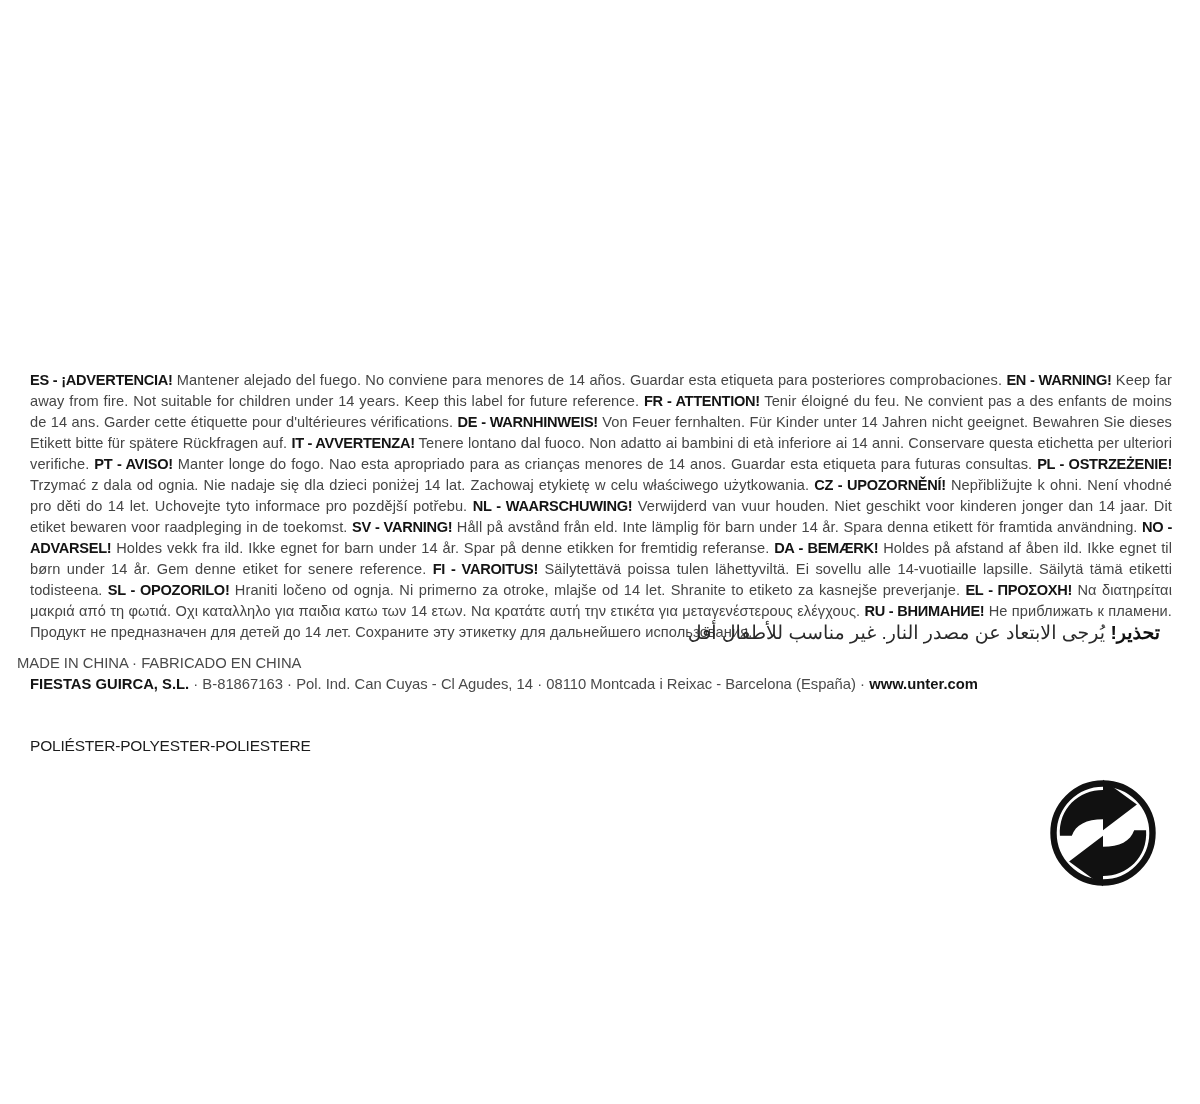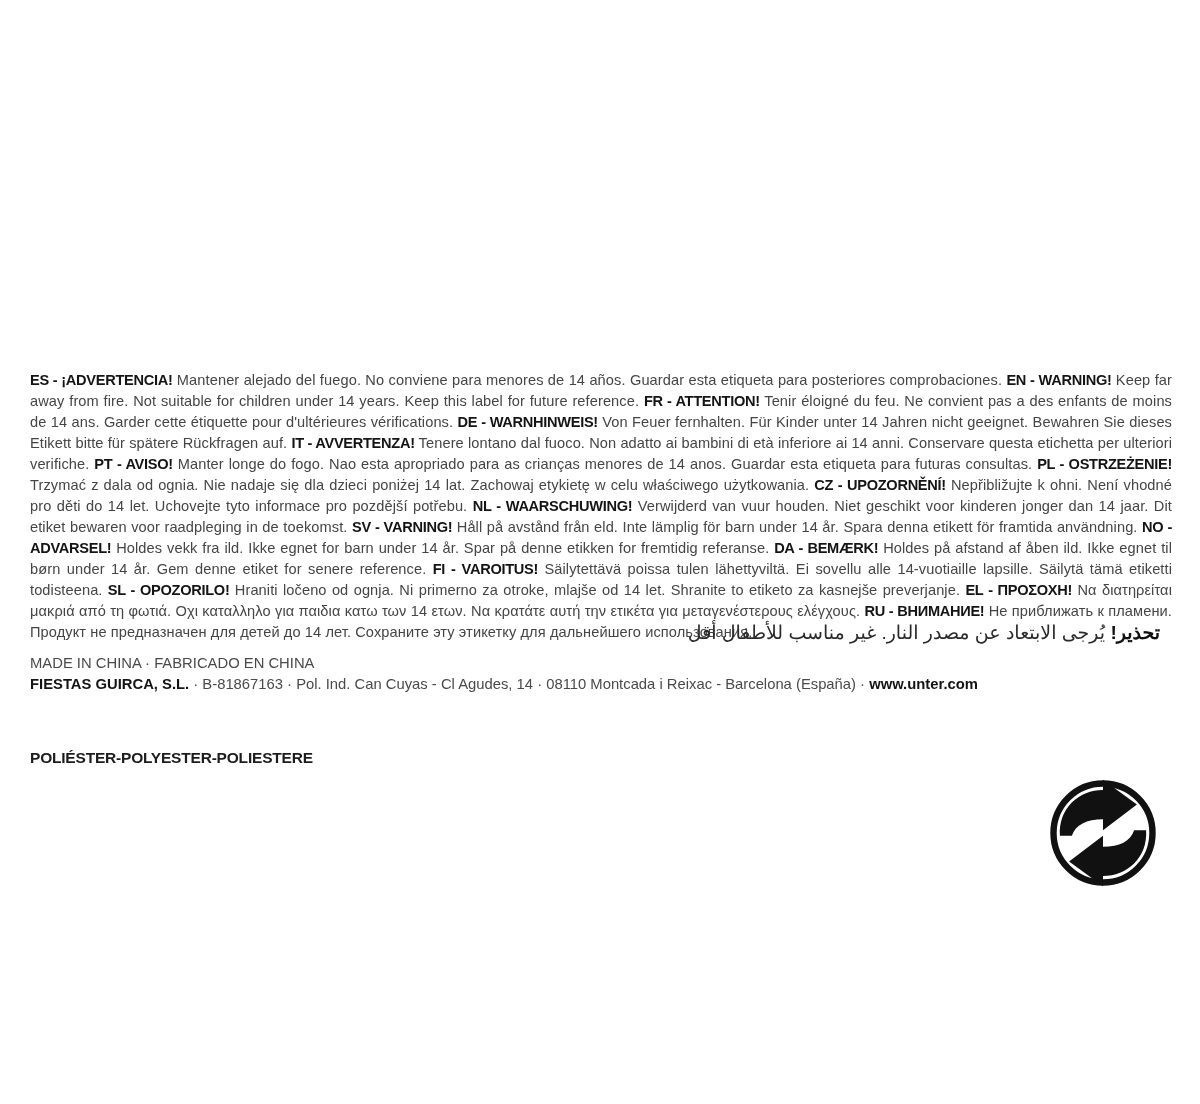--- a/index.html
+++ b/index.html
@@ -33,39 +33,38 @@
     width:520px;
     direction:rtl;
     text-align:right;
     font-size:19px;
     line-height:22px;
     color:#2a2a2a;
   }
   .arabic b{font-weight:700;color:#111;}
   .made-in{
     position:absolute;
-    left:30px;top:655px;
+    left:17px;top:655px;
     font-size:14.8px;
     color:#4a4a4a;
   }
   .manufacturer{
     position:absolute;
     left:30px;top:676px;
     font-size:14.8px;
     color:#4a4a4a;
   }
   .manufacturer b{color:#141414;font-weight:700;}
   .material{
     position:absolute;
     left:30px;top:737px;
     font-size:15.5px;
-    font-weight:700;
+    font-weight:400;
     color:#1c1c1c;
     letter-spacing:-0.2px;
-    margin-top:12px;
   }
   .green-dot{
     position:absolute;
     left:1048px;top:778px;
     width:110px;height:110px;
   }
 </style>
 </head>
 <body>
 

